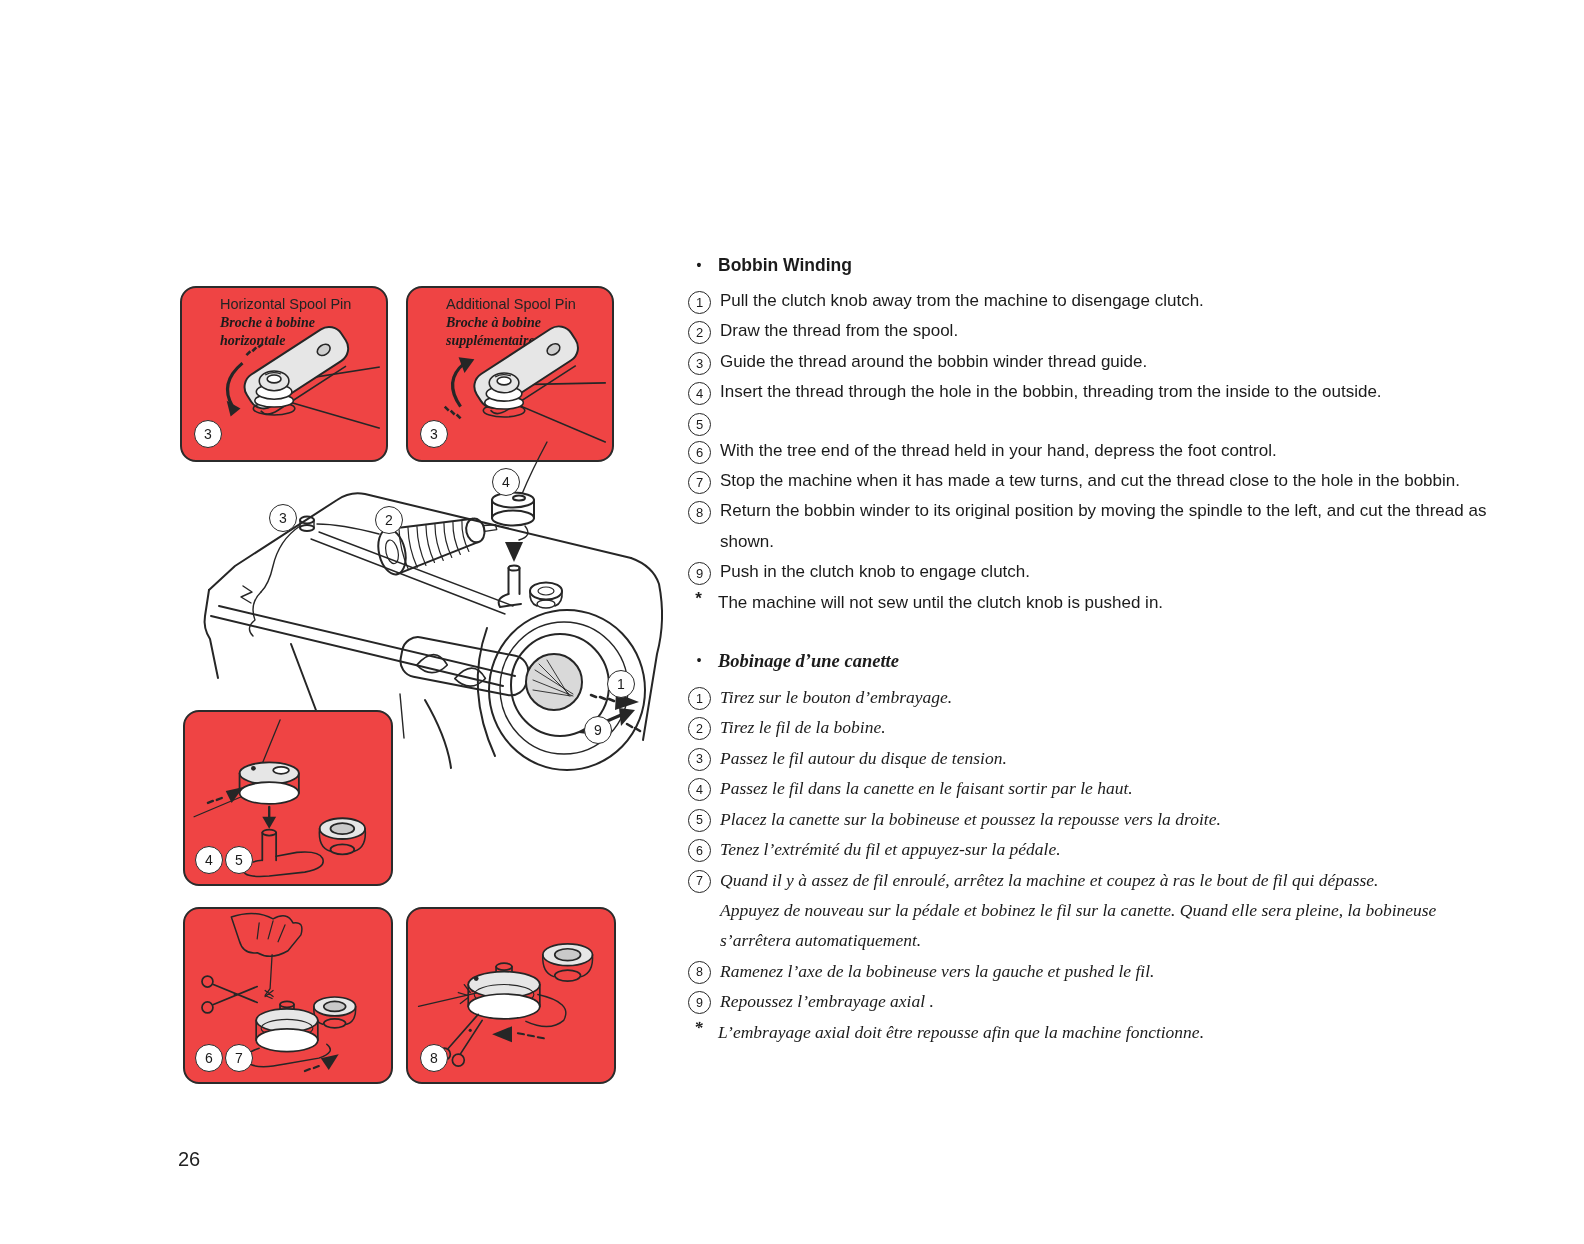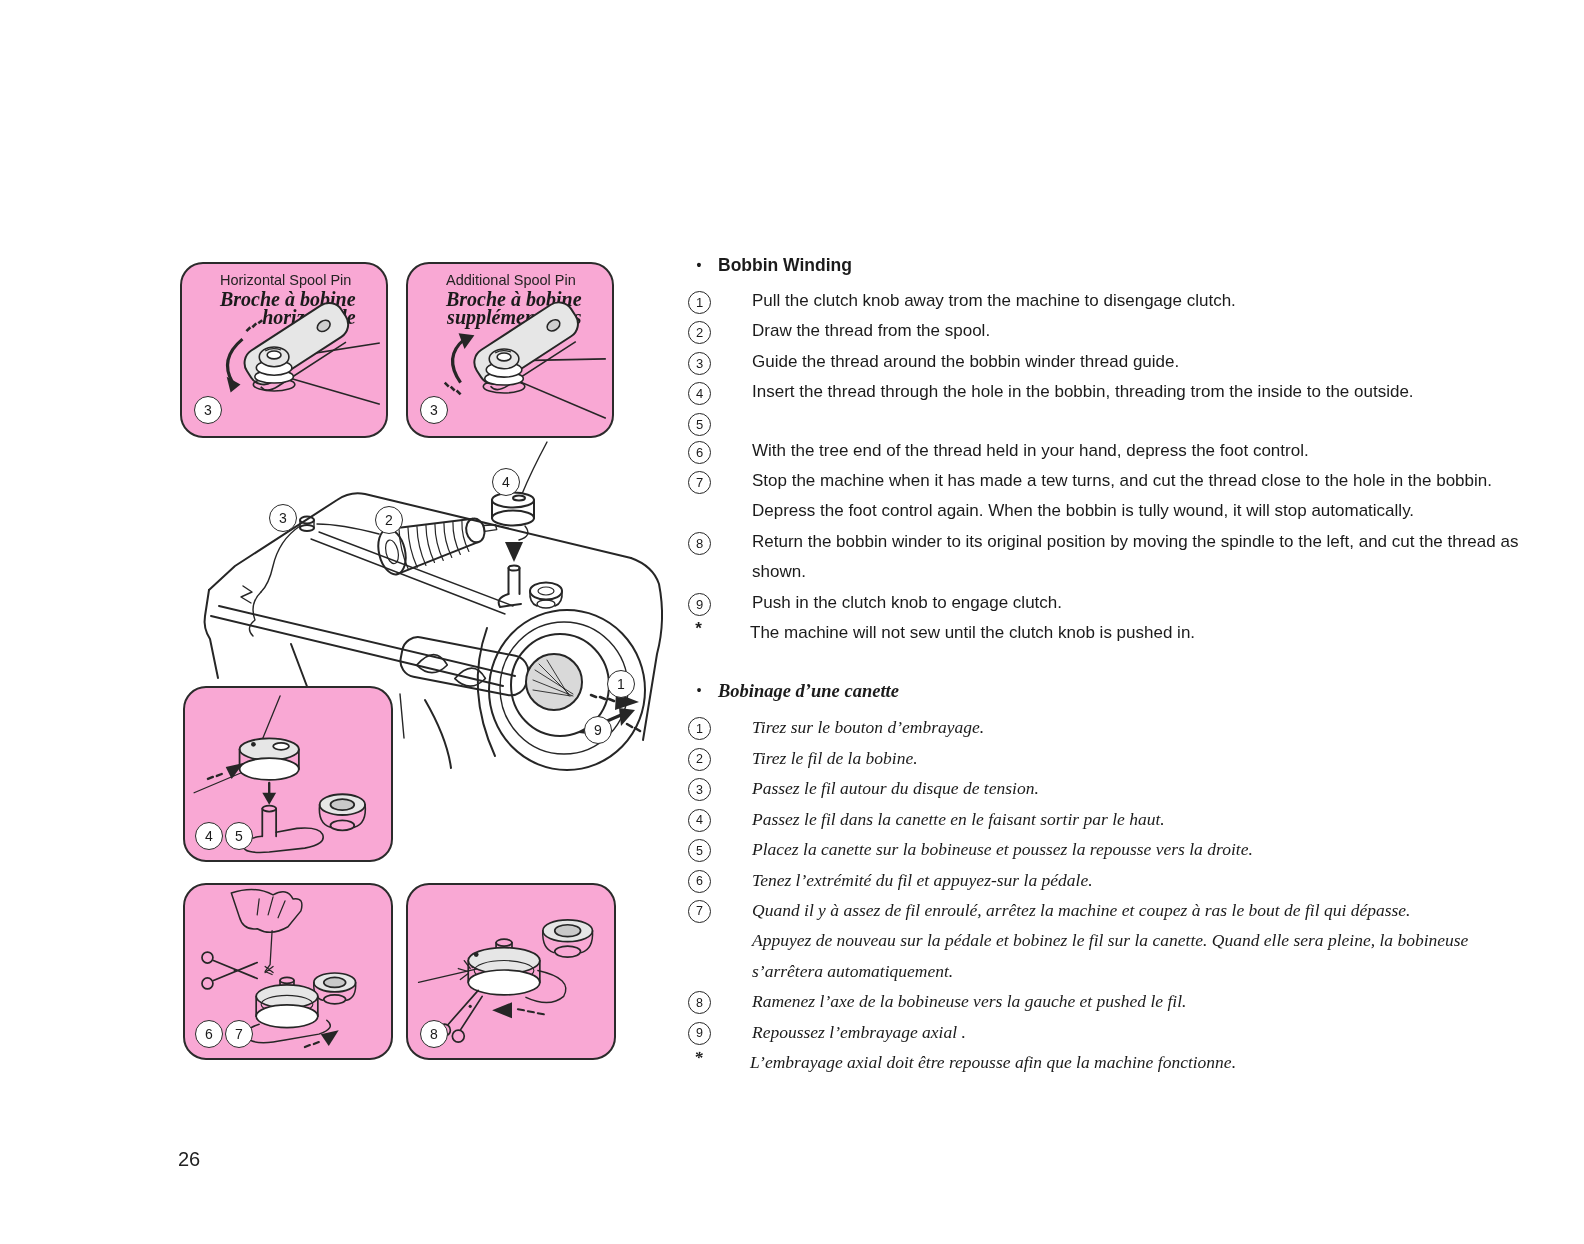--- a/index.html
+++ b/index.html
@@ -2,24 +2,24 @@
 <html><head>
 <meta charset="utf-8">
 <style>
   html,body{margin:0;padding:0;background:#fff;}
   .page{position:relative;width:1584px;height:1244px;background:#fff;overflow:hidden;
         font-family:"Liberation Sans",sans-serif;color:#1b1b1b;}
   svg{position:absolute;overflow:visible;}
   svg path,svg line,svg ellipse,svg circle,svg rect,svg polyline{vector-effect:none;}
 
   
-  .figbox{position:absolute;border:2.2px solid #2b2b2b;border-radius:23px;background:#f9a8d4;}
+  .figbox{position:absolute;border:2.2px solid #2b2b2b;border-radius:16px;background:#ef4444;margin-top:24px;}
   .ftitle{position:absolute;left:38px;top:8px;font-size:14.5px;color:#232323;white-space:nowrap;}
   .fcap{position:absolute;left:38px;top:26px;font-family:"Liberation Serif",serif;
-        font-style:italic;font-weight:bold;font-size:20px;line-height:18px;white-space:nowrap;text-align:right;}
+        font-style:italic;font-weight:bold;font-size:14px;line-height:18px;white-space:nowrap;}
   .badge{position:absolute;display:flex;align-items:center;justify-content:center;
          width:26px;height:26px;border:1.8px solid #2b2b2b;border-radius:50%;
          font-size:14px;background:#fff;font-family:"Liberation Sans",sans-serif;font-style:normal;}
 
   
   .mlabel{position:absolute;display:flex;align-items:center;justify-content:center;
           width:26px;height:26px;border:1.8px solid #2b2b2b;border-radius:50%;
           font-size:14px;background:#fff;}
 
   
@@ -27,21 +27,21 @@
   .hrow{display:flex;align-items:center;height:26px;margin-bottom:8px;}
   .bullet{width:22px;text-align:center;font-size:14px;margin-right:8px;}
   .en-h{font-weight:bold;font-size:17.5px;}
   .fr-h{font-family:"Liberation Serif",serif;font-style:italic;font-weight:bold;font-size:18.5px;margin-top:30px;}
   .item{display:flex;align-items:flex-start;}
   .marker{flex:0 0 auto;display:flex;align-items:center;justify-content:center;
           width:21px;height:21px;border:1.5px solid #262626;border-radius:50%;
           font-size:13px;margin:5px 9px 0 0;font-family:"Liberation Sans",sans-serif;font-style:normal;}
   .star{flex:0 0 auto;width:21px;text-align:center;font-size:17px;margin:1px 9px 0 0;font-weight:bold;}
   .itext{white-space:nowrap;}
-  .itext div{line-height:30.4px;margin-left:32px;}
+  .itext div{line-height:30.4px;}
   .en{font-size:17px;}
   .fr{font-family:"Liberation Serif",serif;font-style:italic;font-size:17.5px;}
   .fr .marker{font-size:12.5px;}
 
   .pagenum{position:absolute;left:178px;top:1148px;font-size:20px;color:#222;}
 </style>
 </head>
 <body>
 
 <div class="page">
@@ -349,21 +349,20 @@
         <div class="item en">
           <span class="marker">6</span>
           <div class="itext">
             <div>With the tree end of the thread held in your hand, depress the foot control.</div>
           </div>
         </div>
         <div class="item en">
           <span class="marker">7</span>
           <div class="itext">
             <div>Stop the machine when it has made a tew turns, and cut the thread close to the hole in the bobbin.</div>
-            <div>Depress the foot control again. When the bobbin is tully wound, it will stop automatically.</div>
           </div>
         </div>
         <div class="item en">
           <span class="marker">8</span>
           <div class="itext">
             <div>Return the bobbin winder to its original position by moving the spindle to the left, and cut the thread as</div>
             <div>shown.</div>
           </div>
         </div>
         <div class="item en">

